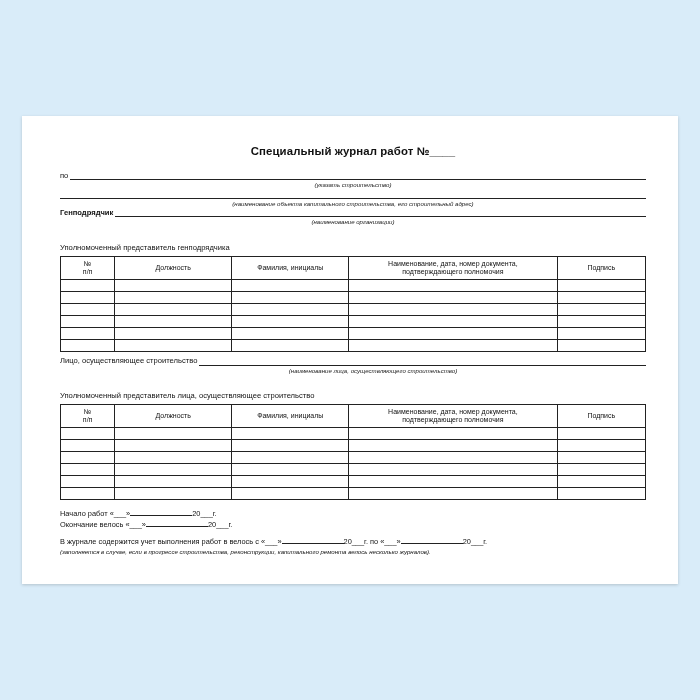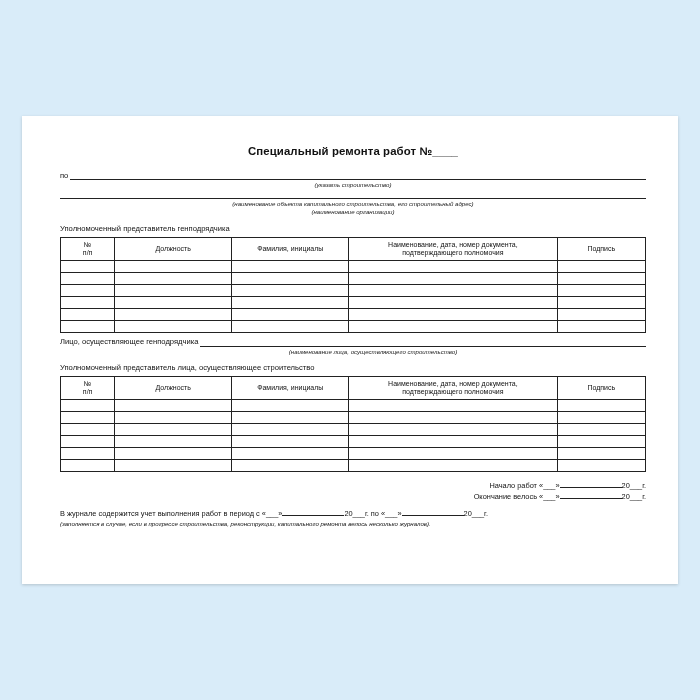--- a/index.html
+++ b/index.html
@@ -63,21 +63,21 @@
   .hint {
     text-align: center;
     font-style: italic;
     font-size: 6.1px;
     color: #222;
     margin-top: 1px;
   }
   .hint.left-shift { margin-left: 40px; }
   .sub-label {
     font-size: 7.6px;
-    margin-top: 8px;
+    margin-top: 17px;
     margin-bottom: 3px;
   }
   .bold { font-weight: bold; }
 
   table.grid {
     width: 100%;
     border-collapse: collapse;
     table-layout: fixed;
   }
   table.grid th, table.grid td {
@@ -95,21 +95,21 @@
   }
   .col-num { width: 9%; }
   .col-post { width: 20%; }
   .col-fio { width: 20%; }
   .col-doc { width: 36%; }
   .col-sign { width: 15%; }
 
   .dates {
     margin-top: 9px;
     font-size: 7.4px;
-    text-align: right;
+    text-align: left;
   }
   .dates .line {
     margin-bottom: 2px;
     white-space: nowrap;
   }
   .u {
     display: inline-block;
     border-bottom: 1px solid #222;
     vertical-align: baseline;
   }
@@ -127,33 +127,37 @@
   }
   .spacer-sm { height: 4px; }
 </style>
 </head>
 <body>
 
 <div class="stage">
   <div class="paper">
     <div class="sheet">
 
-      <div class="doc-title">Специальный ремонта работ №____</div>
+      <div class="doc-title">Специальный журнал работ №____</div>
 
       <div class="fill-row">
         <span class="lbl">по</span>
         <span class="rule"></span>
       </div>
       <div class="hint">(указать строительство)</div>
 
       <div class="fill-row">
         <span class="rule"></span>
       </div>
       <div class="hint">(наименование объекта капитального строительства, его строительный адрес)</div>
 
+      <div class="fill-row">
+        <span class="lbl bold">Генподрядчик</span>
+        <span class="rule"></span>
+      </div>
       <div class="hint">(наименование организации)</div>
 
       <div class="sub-label">Уполномоченный представитель генподрядчика</div>
 
       <table class="grid">
         <thead>
           <tr>
             <th class="col-num">
               <div>№</div>
               <div>п/п</div>
@@ -209,21 +213,21 @@
               <td></td>
               <td></td>
               <td></td>
             </tr>
         </tbody>
       </table>
 
       <div class="spacer-sm"></div>
 
       <div class="fill-row">
-        <span class="lbl">Лицо, осуществляющее генподрядчика</span>
+        <span class="lbl">Лицо, осуществляющее строительство</span>
         <span class="rule"></span>
       </div>
       <div class="hint left-shift">(наименование лица, осуществляющего строительство)</div>
 
       <div class="sub-label">Уполномоченный представитель лица, осуществляющее строительство</div>
 
       <table class="grid">
         <thead>
           <tr>
             <th class="col-num">
@@ -288,19 +292,19 @@
       <div class="dates">
         <div class="line">
           <span>Начало работ «___»</span><span class="u w60"></span><span>20___г.</span>
         </div>
         <div class="line">
           <span>Окончание велось «___»</span><span class="u w60"></span><span>20___г.</span>
         </div>
       </div>
 
       <div class="footer">
-        <span>В журнале содержится учет выполнения работ в период с «___»</span><span class="u w60"></span><span>20___г. по «___»</span><span class="u w60"></span><span>20___г.</span>
+        <span>В журнале содержится учет выполнения работ в велось с «___»</span><span class="u w60"></span><span>20___г. по «___»</span><span class="u w60"></span><span>20___г.</span>
       </div>
       <div class="footer-note">(заполняется в случае, если в прогрессе строительства, реконструкции, капитального ремонта велось несколько журналов).</div>
 
     </div>
   </div>
 </div>
 
 </body></html>

